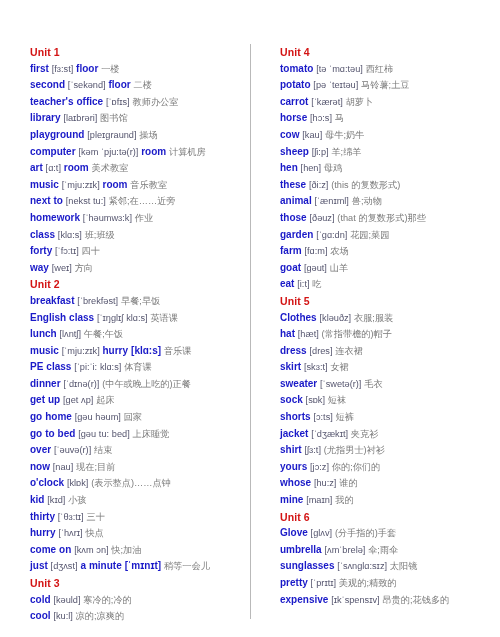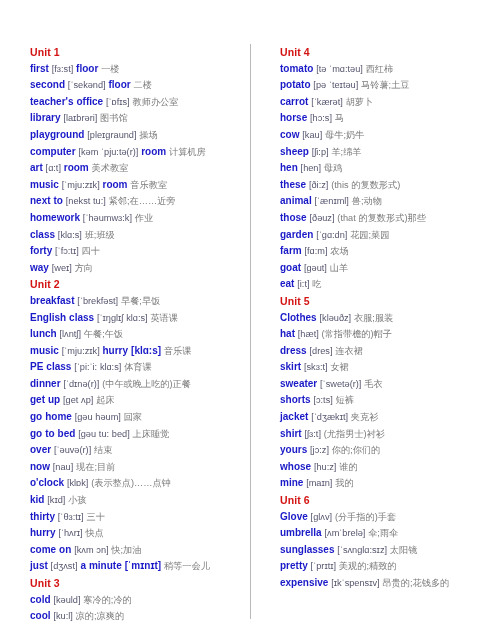--- a/index.html
+++ b/index.html
@@ -125,20 +125,21 @@
       <div class="entry"><span class="w">garden</span> <span class="ph">[ˈgɑ:dn]</span> <span class="cn">花园;菜园</span></div>
       <div class="entry"><span class="w">farm</span> <span class="ph">[fɑ:m]</span> <span class="cn">农场</span></div>
       <div class="entry"><span class="w">goat</span> <span class="ph">[gəut]</span> <span class="cn">山羊</span></div>
       <div class="entry"><span class="w">eat</span> <span class="ph">[i:t]</span> <span class="cn">吃</span></div>
       <div class="unit-title">Unit 5</div>
       <div class="entry"><span class="w">Clothes</span> <span class="ph">[kləuðz]</span> <span class="cn">衣服;服装</span></div>
       <div class="entry"><span class="w">hat</span> <span class="ph">[hæt]</span> <span class="cn">(常指带檐的)帽子</span></div>
       <div class="entry"><span class="w">dress</span> <span class="ph">[dres]</span> <span class="cn">连衣裙</span></div>
       <div class="entry"><span class="w">skirt</span> <span class="ph">[skɜ:t]</span> <span class="cn">女裙</span></div>
       <div class="entry"><span class="w">sweater</span> <span class="ph">[ˈswetə(r)]</span> <span class="cn">毛衣</span></div>
+      <div class="entry"><span class="w">sock</span> <span class="ph">[sɒk]</span> <span class="cn">短袜</span></div>
       <div class="entry"><span class="w">shorts</span> <span class="ph">[ɔ:ts]</span> <span class="cn">短裤</span></div>
       <div class="entry"><span class="w">jacket</span> <span class="ph">[ˈdʒækɪt]</span> <span class="cn">夹克衫</span></div>
       <div class="entry"><span class="w">shirt</span> <span class="ph">[ʃɜ:t]</span> <span class="cn">(尤指男士)衬衫</span></div>
       <div class="entry"><span class="w">yours</span> <span class="ph">[jɔ:z]</span> <span class="cn">你的;你们的</span></div>
       <div class="entry"><span class="w">whose</span> <span class="ph">[hu:z]</span> <span class="cn">谁的</span></div>
       <div class="entry"><span class="w">mine</span> <span class="ph">[maɪn]</span> <span class="cn">我的</span></div>
       <div class="unit-title">Unit 6</div>
       <div class="entry"><span class="w">Glove</span> <span class="ph">[glʌv]</span> <span class="cn">(分手指的)手套</span></div>
       <div class="entry"><span class="w">umbrella</span> <span class="ph">[ʌmˈbrelə]</span> <span class="cn">伞;雨伞</span></div>
       <div class="entry"><span class="w">sunglasses</span> <span class="ph">[ˈsʌnglɑ:sɪz]</span> <span class="cn">太阳镜</span></div>

